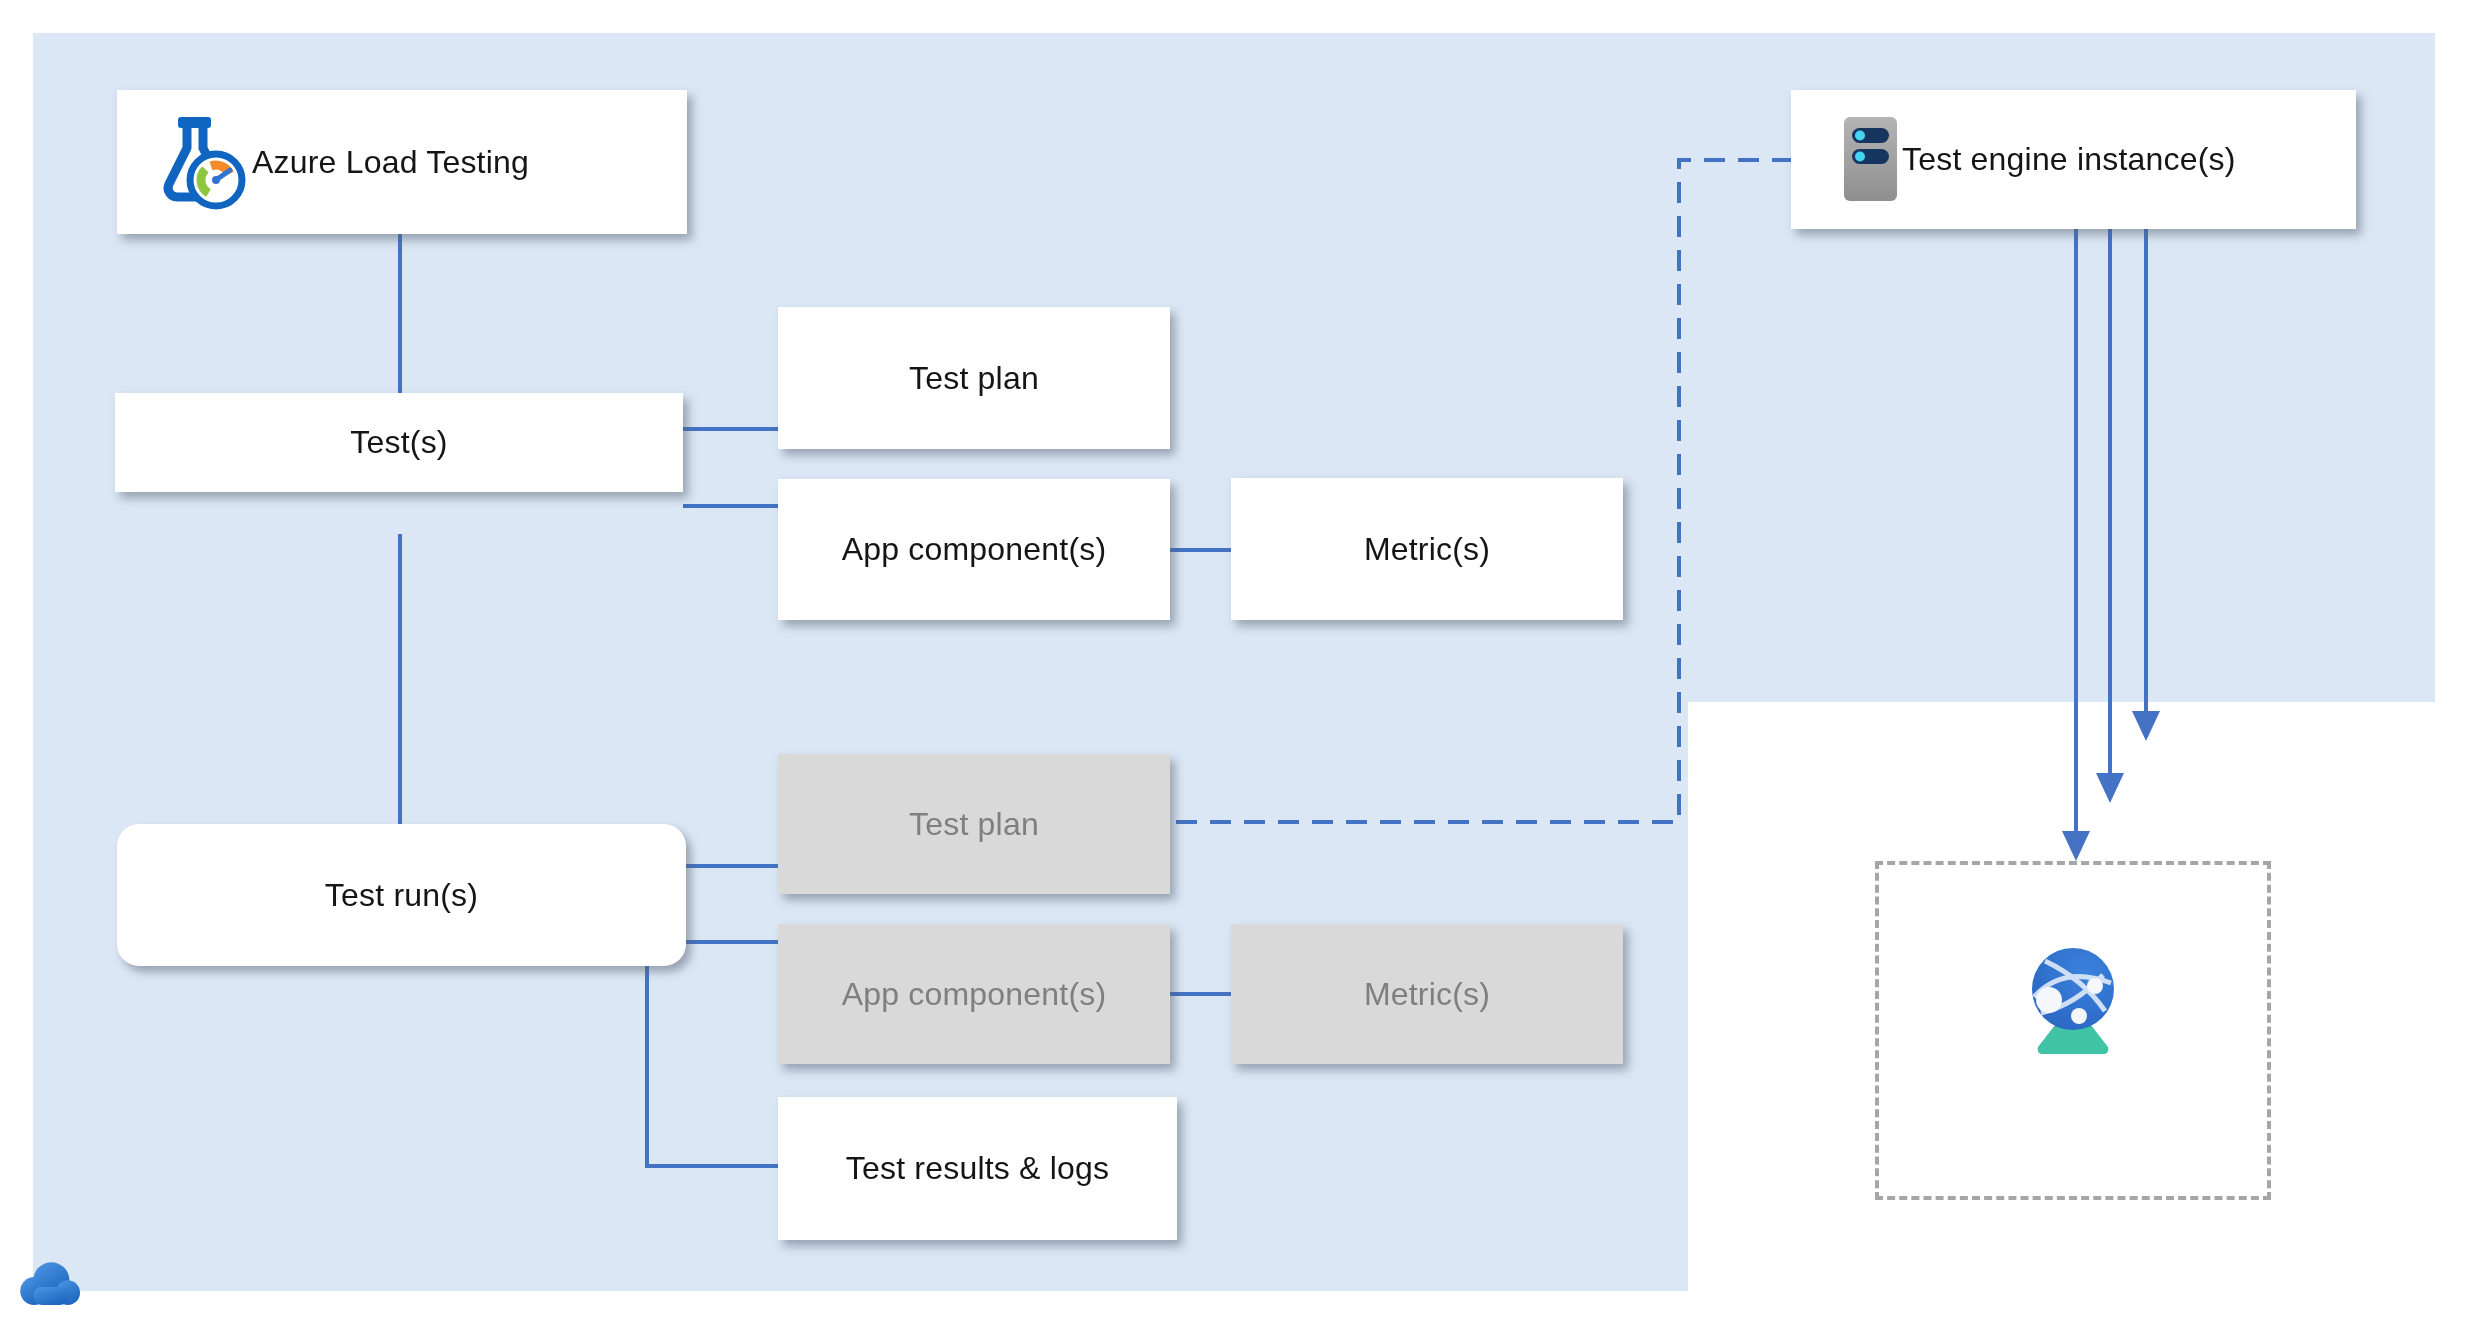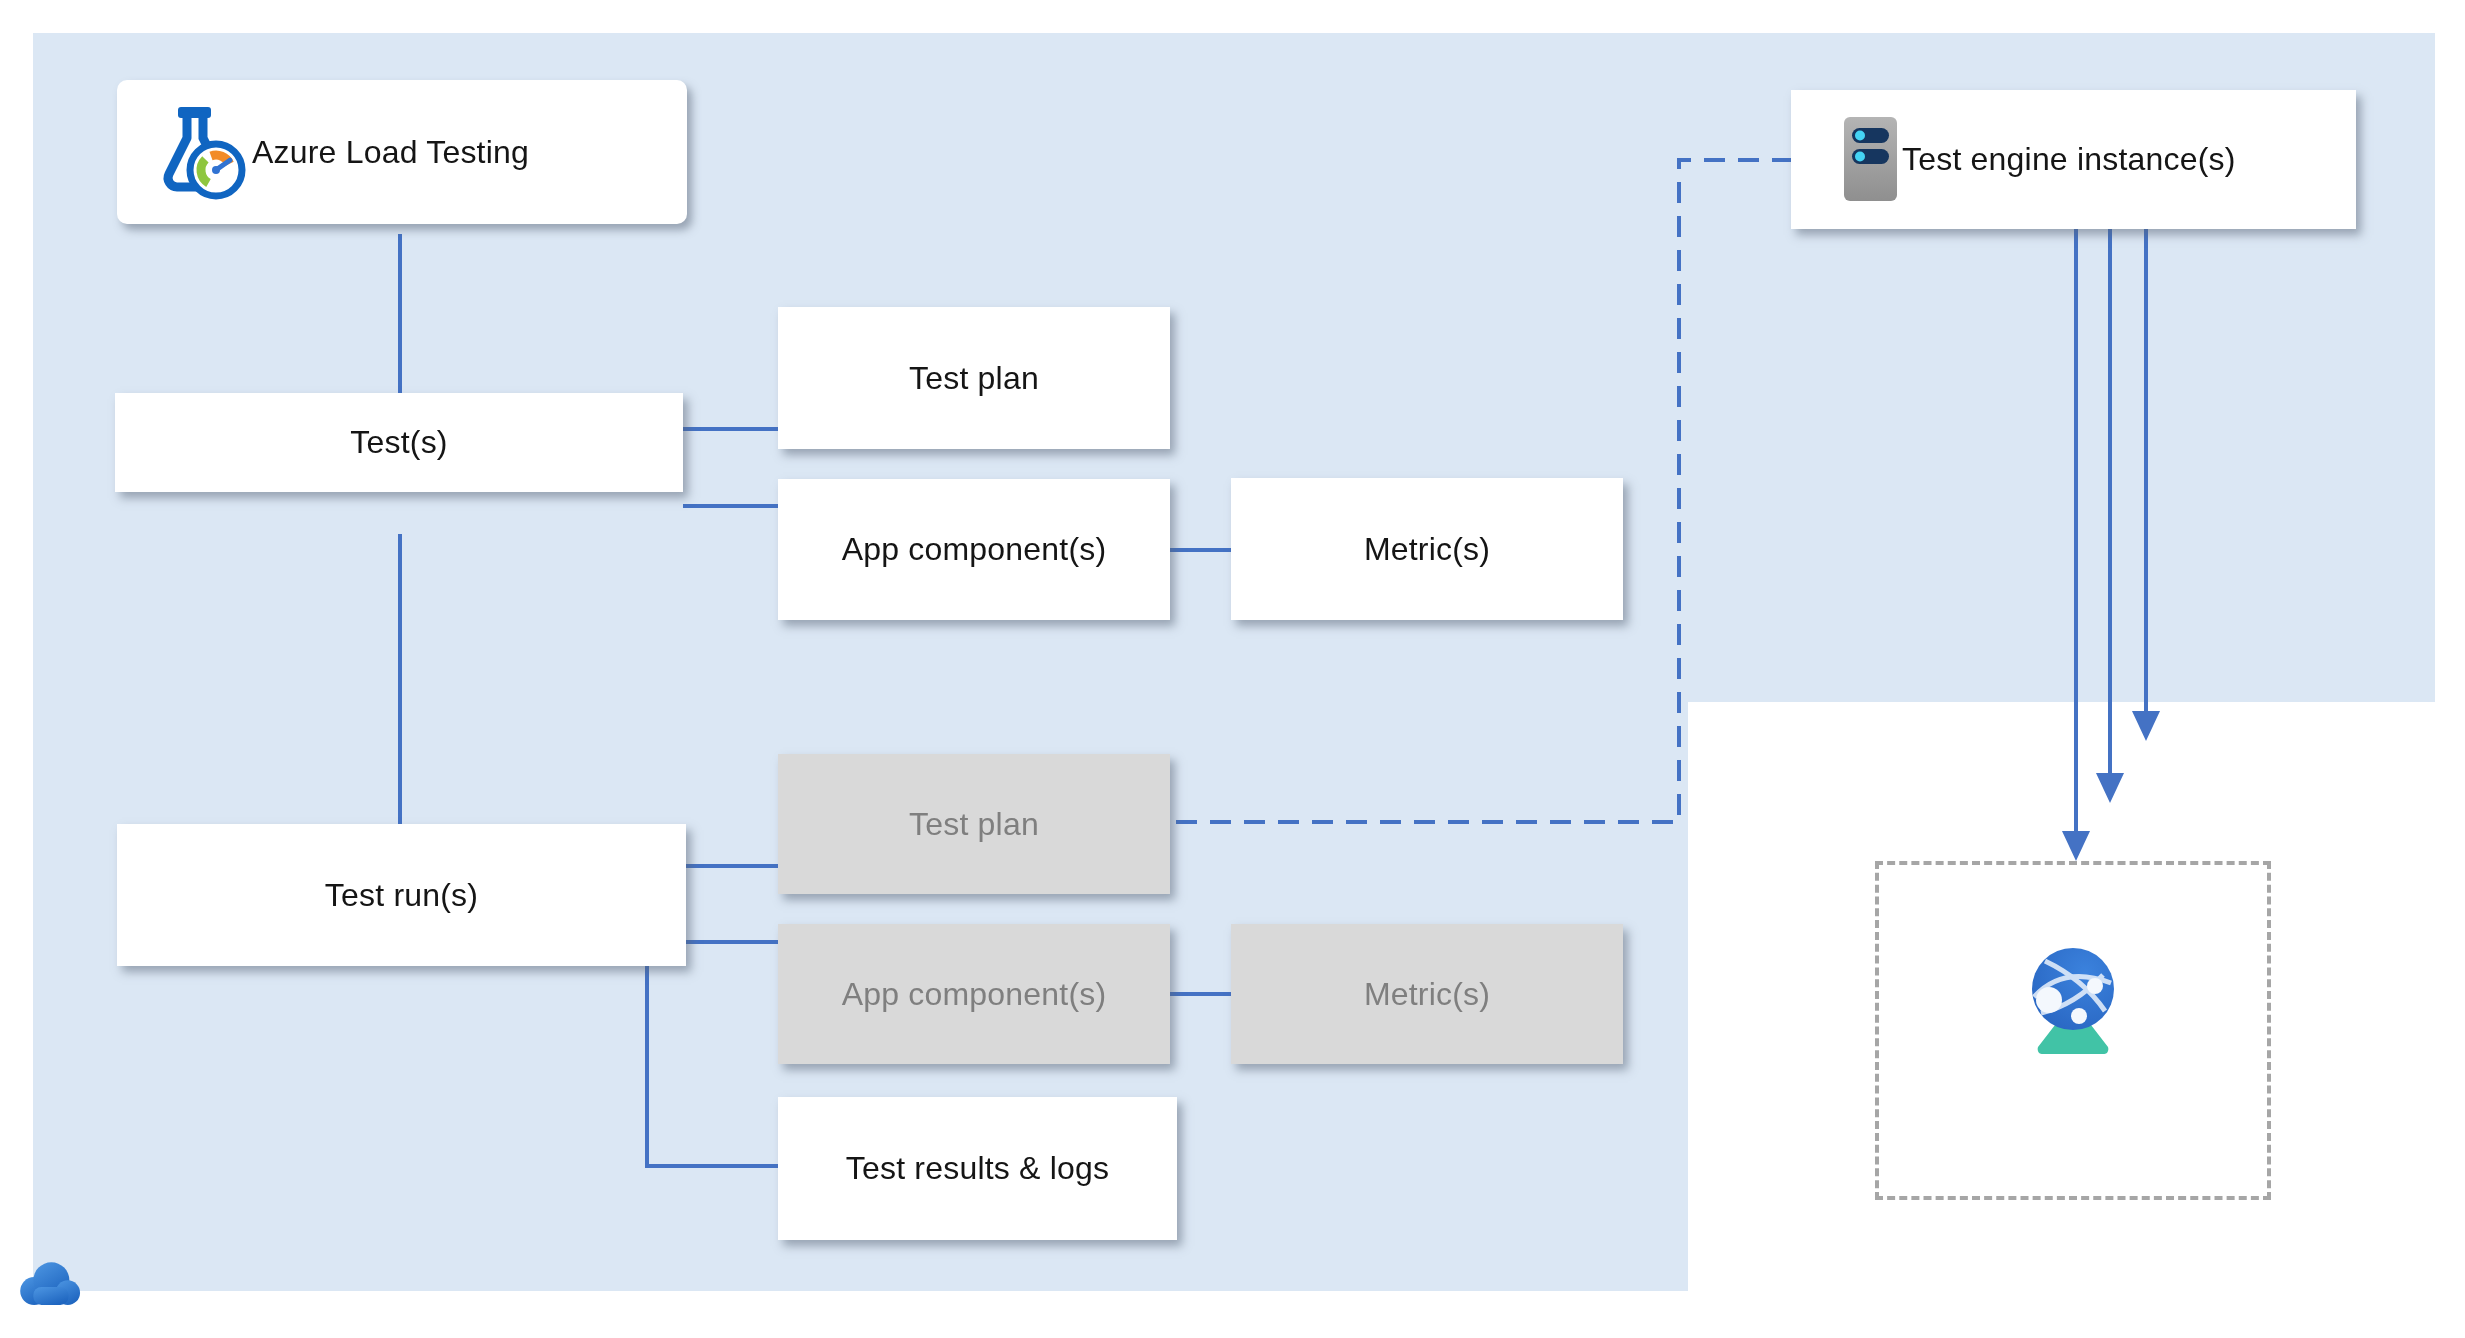--- a/index.html
+++ b/index.html
@@ -14,26 +14,26 @@
   .box{
     position:absolute;background:#ffffff;
     display:flex;align-items:center;justify-content:center;
     box-shadow:5px 6px 9px rgba(85,98,115,.5);
     font-size:32px;letter-spacing:.2px;
   }
   .box.gray{background:#d9d9d9;color:#7f7f7f;}
   .box.iconbox{justify-content:flex-start;}
   .label{white-space:nowrap;}
   
-  #n-azure   {left:117px; top:80px;  width:570px; height:144px;border-radius:10px;}
+  #n-azure   {left:117px; top:90px;  width:570px; height:144px;}
   #n-tests   {left:115px; top:393px; width:568px; height:99px;}
   #n-plan    {left:778px; top:307px; width:392px; height:142px;}
   #n-appc    {left:778px; top:479px; width:392px; height:141px;}
   #n-metrics {left:1231px;top:478px; width:392px; height:142px;}
-  #n-testruns{left:117px; top:824px; width:569px; height:142px;}
+  #n-testruns{left:117px; top:824px; width:569px; height:142px;border-radius:22px;}
   #n-plan2   {left:778px; top:754px; width:392px; height:140px;}
   #n-appc2   {left:778px; top:924px; width:392px; height:140px;}
   #n-metrics2{left:1231px;top:924px; width:392px; height:140px;}
   #n-results {left:778px; top:1097px;width:399px; height:143px;text-align:center;}
   #n-engine  {left:1791px;top:90px;  width:565px; height:139px;}
   #n-apptest{
     position:absolute;left:1875px;top:861px;width:396px;height:339px;
     border:4px dashed #a6a6a6;box-sizing:border-box;background:transparent;
     display:flex;flex-direction:column;align-items:center;
   }

